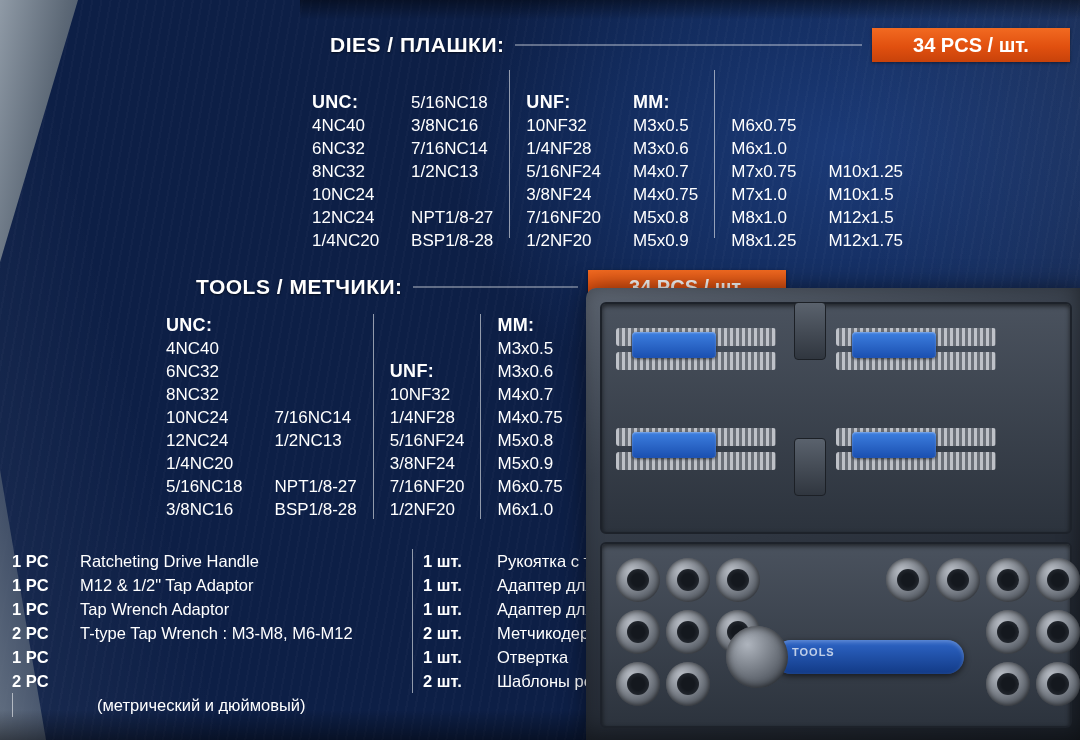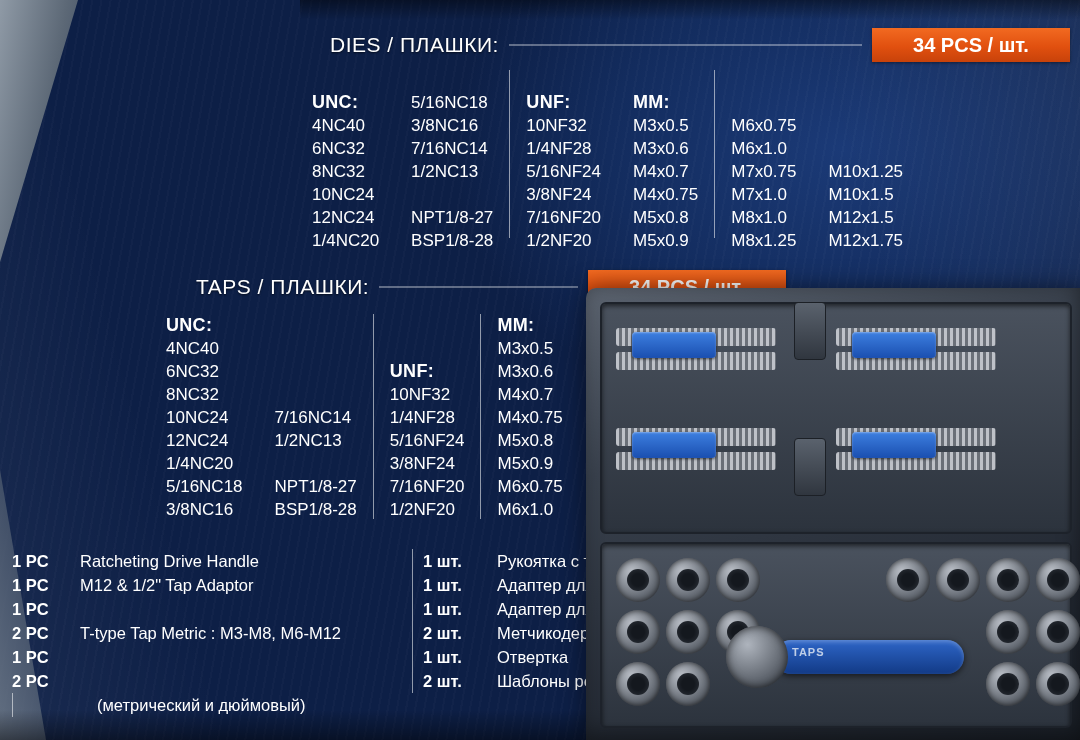--- a/index.html
+++ b/index.html
@@ -61,21 +61,21 @@
   .section-head {
     position: absolute;
     display: flex;
     align-items: stretch;
     height: 34px;
   }
   .head-title {
     display: flex;
     align-items: center;
     font-size: 21px;
-    font-weight: normal;
+    font-weight: bold;
     letter-spacing: .5px;
     text-shadow: 0 1px 2px rgba(0,0,0,.6);
     white-space: nowrap;
   }
   .head-badge {
     display: flex;
     align-items: center;
     justify-content: center;
     background: linear-gradient(180deg, #f26a21 0%, #e1500f 55%, #c8420a 100%);
     color: #fff;
@@ -318,21 +318,21 @@
     <div class="col">
       <div class="cap">&nbsp;</div>
       <div class="entry">M10x1.25</div>
       <div class="entry">M10x1.5</div>
       <div class="entry">M12x1.5</div>
       <div class="entry">M12x1.75</div>
     </div>
   </div>
 
   <div class="section-head" style="left:196px; top:270px; width:590px;">
-    <div class="head-title">TAPS / ПЛАШКИ:</div>
+    <div class="head-title">TOOLS / МЕТЧИКИ:</div>
     <div class="head-rule"></div>
     <div class="head-badge" style="min-width:170px;">34 PCS / шт.</div>
   </div>
 
   <div class="cols" style="left:166px; top:312px; width:640px;">
     <div class="col first">
       <div class="cap">UNC:</div>
       <div class="entry">4NC40</div>
       <div class="entry">6NC32</div>
       <div class="entry">8NC32</div>
@@ -402,30 +402,31 @@
         <div class="desc">M12 &amp; 1/2"  Tap Adaptor</div>
       </div>
       <div class="ru-pane">
         <div class="qty-ru">1 шт.</div>
         <div class="desc-ru">Адаптер для метчиков M12 и 1/2"</div>
       </div>
     </div>
     <div class="acc-row">
       <div class="en-pane">
         <div class="qty">1 PC</div>
+        <div class="desc">Tap Wrench Adaptor</div>
       </div>
       <div class="ru-pane">
         <div class="qty-ru">1 шт.</div>
         <div class="desc-ru">Адаптер для метчиков</div>
       </div>
     </div>
     <div class="acc-row">
       <div class="en-pane">
         <div class="qty">2 PC</div>
-        <div class="desc">T-type Tap Metric : M3-M8, M6-M12</div>
+        <div class="desc">T-type Tap Wrench : M3-M8, M6-M12</div>
       </div>
       <div class="ru-pane">
         <div class="qty-ru">2 шт.</div>
         <div class="desc-ru">Метчикодержатели: M3-M8, M6-M12</div>
       </div>
     </div>
     <div class="acc-row">
       <div class="en-pane">
         <div class="qty">1 PC</div>
       </div>
@@ -487,15 +488,15 @@
     <div class="die" style="left:400px; top:322px;"></div>
     <div class="die" style="left:450px; top:322px;"></div>
 
     <div class="die" style="left:30px; top:374px;"></div>
     <div class="die" style="left:80px; top:374px;"></div>
     <div class="die" style="left:400px; top:374px;"></div>
     <div class="die" style="left:450px; top:374px;"></div>
 
     <div class="handle"></div>
     <div class="handle-head"></div>
-    <div class="case-logo">TAPS</div>
+    <div class="case-logo">TOOLS</div>
   </div>
 </div>
 
 </body></html>

